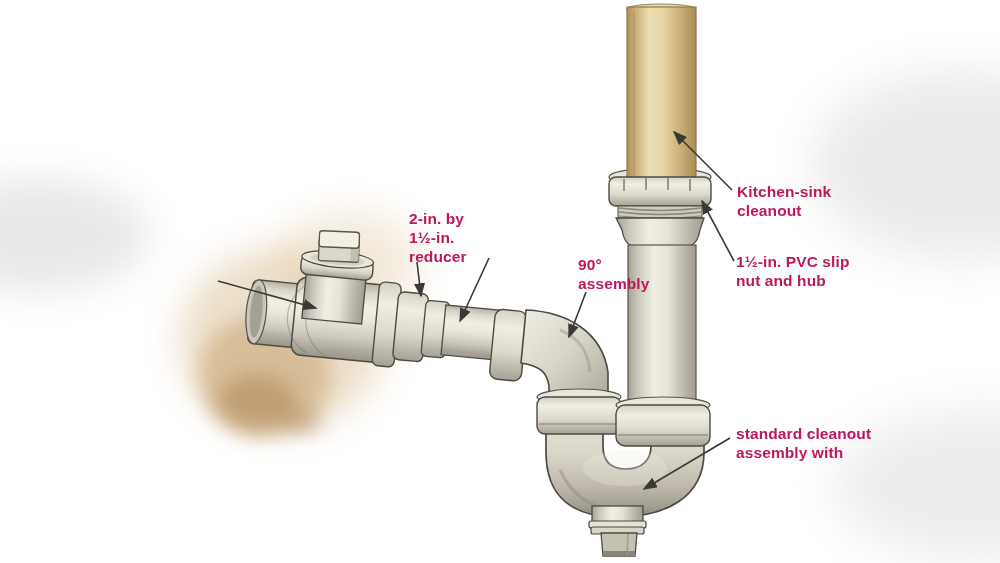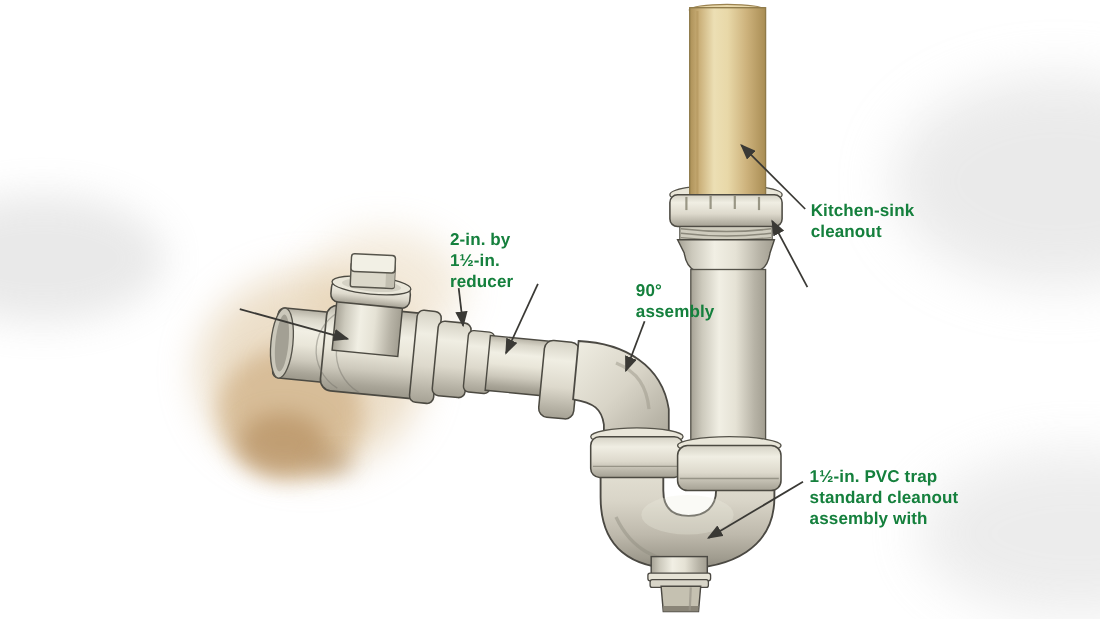--- a/index.html
+++ b/index.html
@@ -1,20 +1,20 @@
 <!DOCTYPE html>
 <html><head>
 <meta charset="utf-8">
 <style>
   html,body{margin:0;padding:0;background:#fff;}
   .canvas{position:relative;width:1000px;height:563px;background:#ffffff;overflow:hidden;
           font-family:"Liberation Sans",sans-serif;}
   .canvas svg{position:absolute;left:0;top:0;}
   .label{position:absolute;font:700 15.5px/19px "Liberation Sans",sans-serif;
-         color:#15803d;letter-spacing:.1px;white-space:nowrap;}
+         color:#be185d;letter-spacing:.1px;white-space:nowrap;}
   .label span{display:block;}
 </style>
 </head>
 <body>
 
 <div class="canvas">
 
 <svg width="1000" height="563" viewBox="0 0 1000 563">
   <defs>
     <linearGradient id="gH" x1="0" y1="0" x2="0" y2="1">
@@ -190,19 +190,22 @@
   <span>reducer</span>
 </div>
 <div class="label" style="left:578px;top:255px">
   <span>90°</span>
   <span>assembly</span>
 </div>
 <div class="label" style="left:737px;top:182px">
   <span>Kitchen-sink</span>
   <span>cleanout</span>
 </div>
+<div class="label" style="left:736px;top:252px">
+  <span>1½-in. PVC slip</span>
+  <span>nut and hub</span>
+</div>
 <div class="label" style="left:736px;top:424px">
-  <span>1½-in. PVC trap</span>
   <span>standard cleanout</span>
   <span>assembly with</span>
 </div>
 
 </div>
 
 </body></html>

